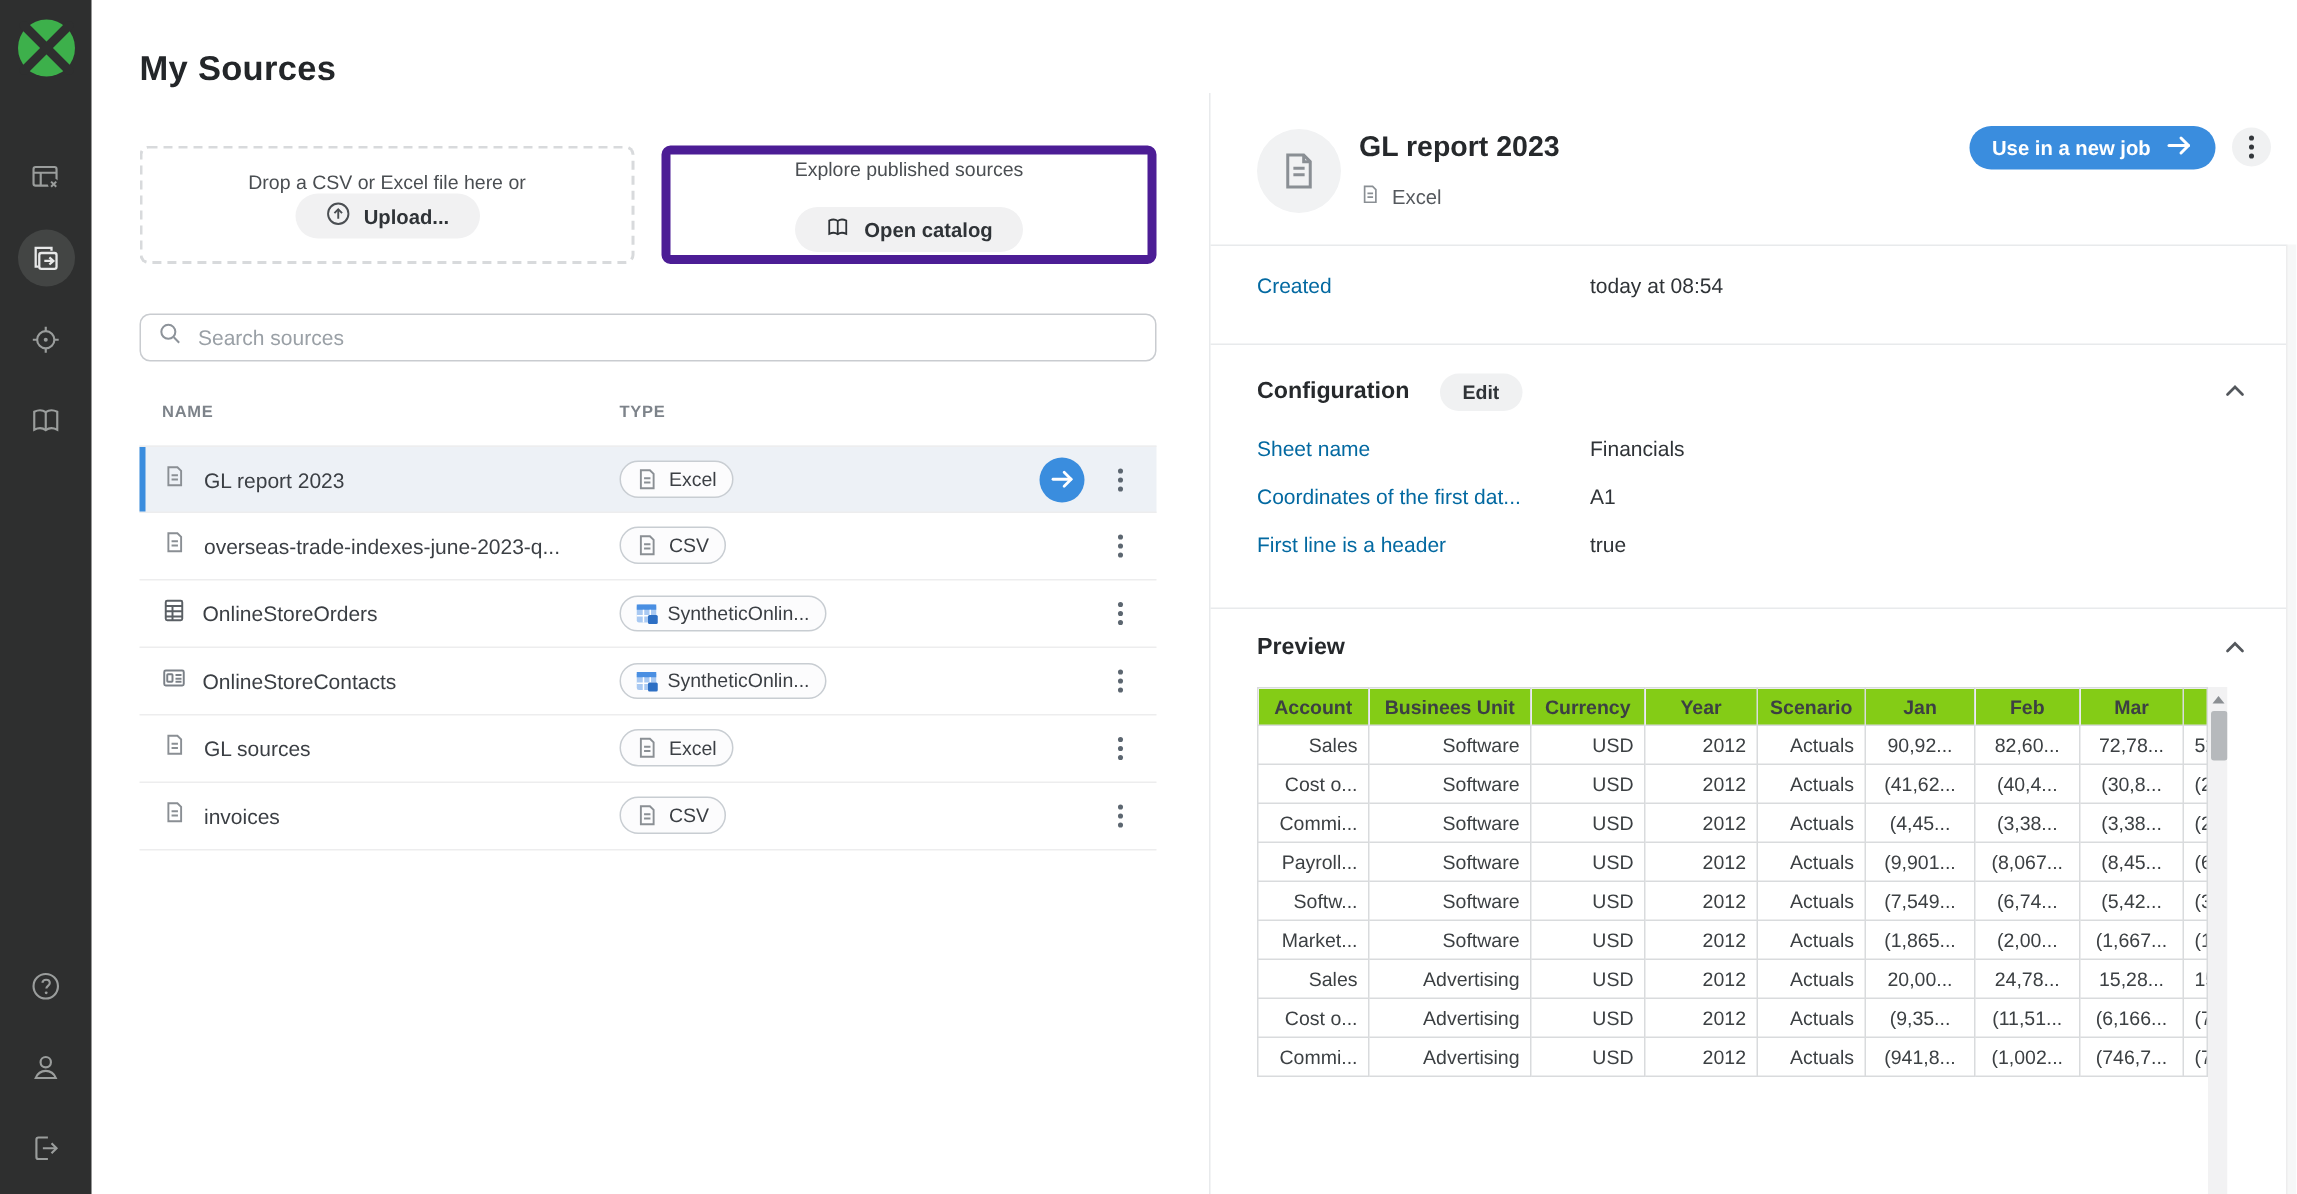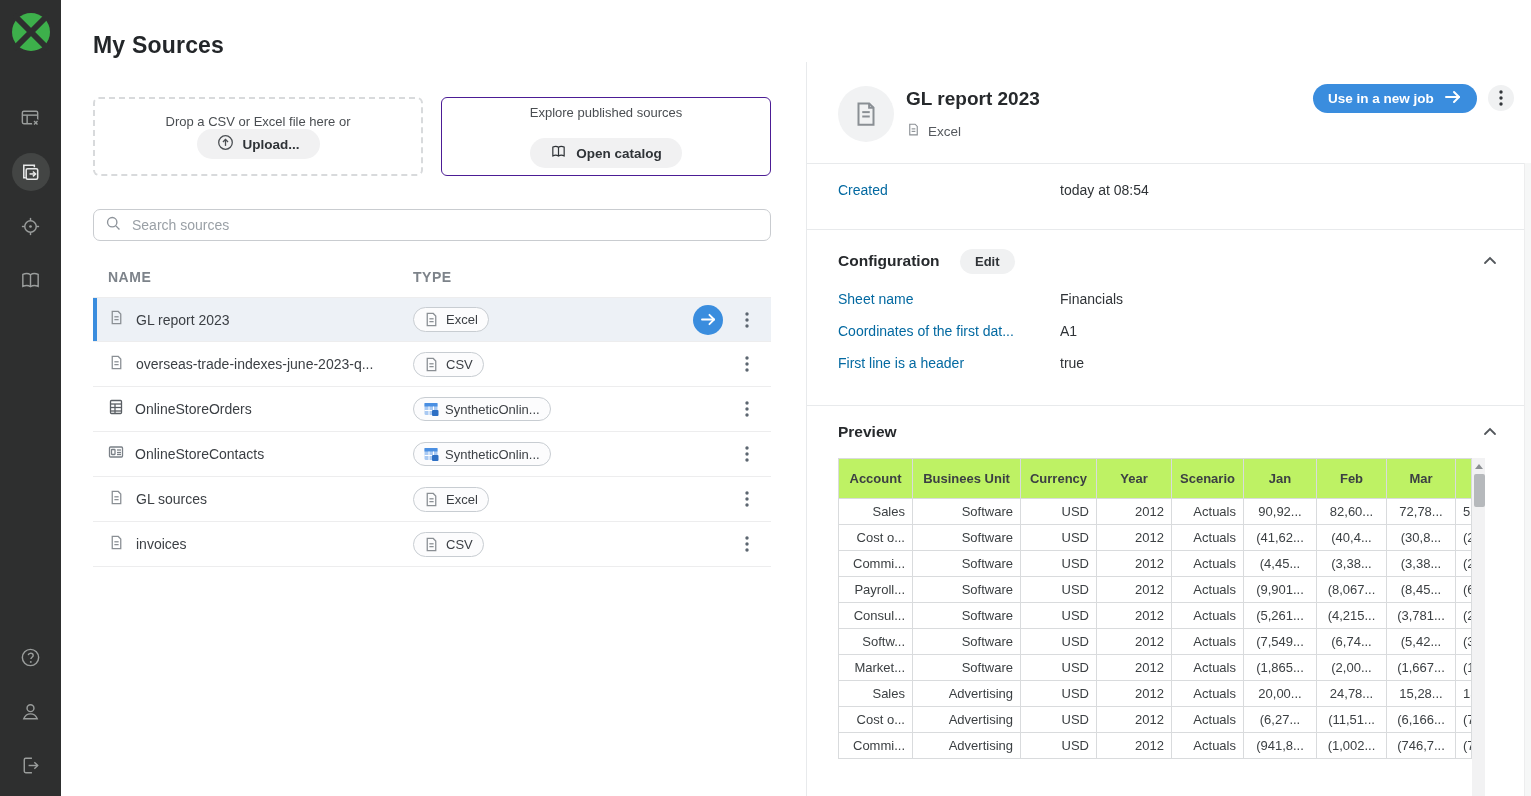--- a/index.html
+++ b/index.html
@@ -15,31 +15,31 @@
   .nav { margin-top:45px; display:flex; flex-direction:column; gap:16px; align-items:center; }
   .nav-btn { width:38px; height:38px; border-radius:50%; display:flex; align-items:center; justify-content:center; cursor:pointer; }
   .nav-btn.active { background:#434544; }
   .sidebar-bottom { margin-top:auto; margin-bottom:12px; display:flex; flex-direction:column; gap:16px; align-items:center; }
   .sb-icon svg { display:block; }
 
   
   .page-title { position:absolute; left:93px; top:17px; font-size:23px; font-weight:700; color:#232629; letter-spacing:.2px; }
   .dropzone { position:absolute; left:93px; top:97px; width:330px; height:79px; border:2px dashed #d8dadc; border-radius:6px;
     display:flex; flex-direction:column; align-items:center; justify-content:center; gap:0; cursor:pointer; }
-  .catalogbox { position:absolute; left:441px; top:97px; width:330px; height:79px; border:1px solid #4c1d95; border-radius:6px;
+  .catalogbox { position:absolute; left:441px; top:97px; width:330px; height:79px; border:6px solid #4c1d95; border-radius:6px;
     display:flex; flex-direction:column; align-items:center; justify-content:center; gap:18px; }
   .box-text { font-size:13px; color:#4a4e52; }
   .pill-btn { display:inline-flex; align-items:center; gap:9px; background:#f1f1f2; border:none; border-radius:16px;
     height:30px; padding:0 20px; font-family:inherit; font-size:13.5px; font-weight:700; color:#2f3337; cursor:pointer; }
   .searchbox { position:absolute; left:93px; top:209px; width:678px; height:32px; border:1px solid #c9ccd0; border-radius:7px;
     display:flex; align-items:center; padding:0 11px; background:#fff; }
   .searchbox input { flex:1; border:none; outline:none; font-family:inherit; font-size:14px; color:#333; margin-left:8px; background:transparent; }
   .searchbox input::placeholder { color:#9aa0a6; }
   .cols-header { position:absolute; left:93px; top:269px; width:678px; height:18px; }
-  .col-label { position:absolute; top:0; font-size:14px; font-weight:700; letter-spacing:.5px; color:#7d838a; }
+  .col-label { position:absolute; top:0; font-size:11px; font-weight:700; letter-spacing:.5px; color:#7d838a; }
   .col-name { left:15px; } .col-type { left:320px; }
   .sources-list { position:absolute; left:93px; top:297px; width:678px; }
   .source-row { height:45px; display:flex; align-items:center; border-bottom:1px solid #ededee; position:relative;
     padding-left:15px; cursor:pointer; }
   .source-row:first-child { border-top:1px solid #ededee; }
   .source-row.selected { background:#edf1f6; }
   .source-row.selected::before { content:''; position:absolute; left:0; top:0; bottom:0; width:4px; background:#3a8dde; }
   .row-name { margin-left:11px; font-size:14px; color:#3b3f44; white-space:nowrap; }
   .row-badge { position:absolute; left:320px; }
   .badge { display:inline-flex; align-items:center; gap:6px; border:1px solid #c8cdd2; border-radius:13px;
@@ -64,21 +64,21 @@
   .kv-label { position:absolute; left:838px; font-size:14px; color:#0369a1; white-space:nowrap; }
   .kv-value { position:absolute; left:1060px; font-size:14px; color:#2f3337; white-space:nowrap; }
   .section-heading { position:absolute; left:838px; font-size:15.5px; font-weight:700; color:#26292c; }
   .edit-btn { position:absolute; left:960px; top:249px; height:25px; border:none; border-radius:13px; background:#f0f1f2;
     font-family:inherit; font-size:13px; font-weight:700; color:#2f3337; padding:0 15px; cursor:pointer; }
   .chevron-btn { position:absolute; left:1480px; width:20px; height:20px; background:none; border:none; padding:0; cursor:pointer; }
 
   
   .preview-wrap { position:absolute; left:838px; top:458px; width:647px; height:338px; overflow:hidden; display:flex; }
   .pv-table { border-collapse:collapse; table-layout:fixed; width:633px; font-size:13px; color:#3c4043; align-self:flex-start; }
-  .pv-table th { height:40px; background:#bef264; font-weight:700; border:1px solid #d9dbdd; text-align:center;
+  .pv-table th { height:25px; background:#84cc16; font-weight:700; border:1px solid #d9dbdd; text-align:center;
     padding:0 6px; white-space:nowrap; overflow:hidden; }
   .pv-table td { height:26px; border:1px solid #d9dbdd; padding:0 7px; white-space:nowrap; overflow:hidden; }
   .al-l { text-align:right; } .al-r { text-align:right; } .al-c { text-align:center; }
   .pv-scroll { width:14px; height:338px; background:#f2f2f3; position:relative; cursor:pointer; }
   .pv-up { position:absolute; top:6px; left:3px; width:0; height:0;
     border-left:4px solid transparent; border-right:4px solid transparent; border-bottom:5px solid #8b8f93; }
   .pv-thumb { position:absolute; top:16px; left:1.5px; width:11px; height:33px; background:#b6b9bc; border-radius:2px; }
   .page-scroll { position:absolute; right:0; top:163px; bottom:0; width:7px; background:#f6f7f7; border-left:1px solid #ededee; cursor:pointer; }
 </style>
 </head>
@@ -523,31 +523,20 @@
           <td class="al-l">Software</td>
           <td class="al-l">USD</td>
           <td class="al-r">2012</td>
           <td class="al-l">Actuals</td>
           <td class="al-c">(9,901...</td>
           <td class="al-c">(8,067...</td>
           <td class="al-c">(8,45...</td>
           <td class="al-l">(6</td>
         </tr>
         <tr>
-          <td class="al-l">Consul...</td>
-          <td class="al-l">Software</td>
-          <td class="al-l">USD</td>
-          <td class="al-r">2012</td>
-          <td class="al-l">Actuals</td>
-          <td class="al-c">(5,261...</td>
-          <td class="al-c">(4,215...</td>
-          <td class="al-c">(3,781...</td>
-          <td class="al-l">(2</td>
-        </tr>
-        <tr>
           <td class="al-l">Softw...</td>
           <td class="al-l">Software</td>
           <td class="al-l">USD</td>
           <td class="al-r">2012</td>
           <td class="al-l">Actuals</td>
           <td class="al-c">(7,549...</td>
           <td class="al-c">(6,74...</td>
           <td class="al-c">(5,42...</td>
           <td class="al-l">(3</td>
         </tr>
@@ -572,21 +561,21 @@
           <td class="al-c">24,78...</td>
           <td class="al-c">15,28...</td>
           <td class="al-l">15</td>
         </tr>
         <tr>
           <td class="al-l">Cost o...</td>
           <td class="al-l">Advertising</td>
           <td class="al-l">USD</td>
           <td class="al-r">2012</td>
           <td class="al-l">Actuals</td>
-          <td class="al-c">(6,27...</td>
+          <td class="al-c">(9,35...</td>
           <td class="al-c">(11,51...</td>
           <td class="al-c">(6,166...</td>
           <td class="al-l">(7,</td>
         </tr>
         <tr>
           <td class="al-l">Commi...</td>
           <td class="al-l">Advertising</td>
           <td class="al-l">USD</td>
           <td class="al-r">2012</td>
           <td class="al-l">Actuals</td>

